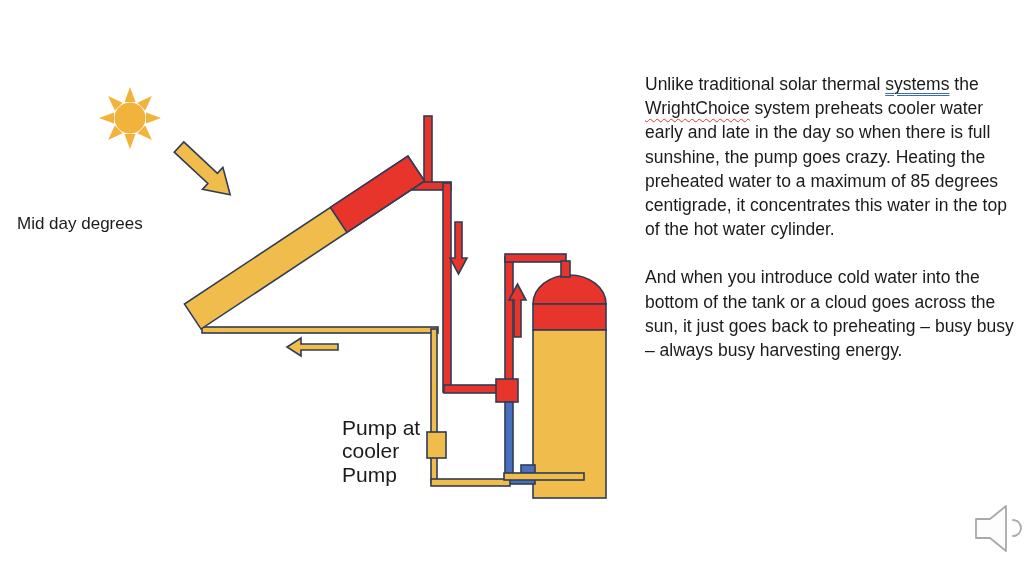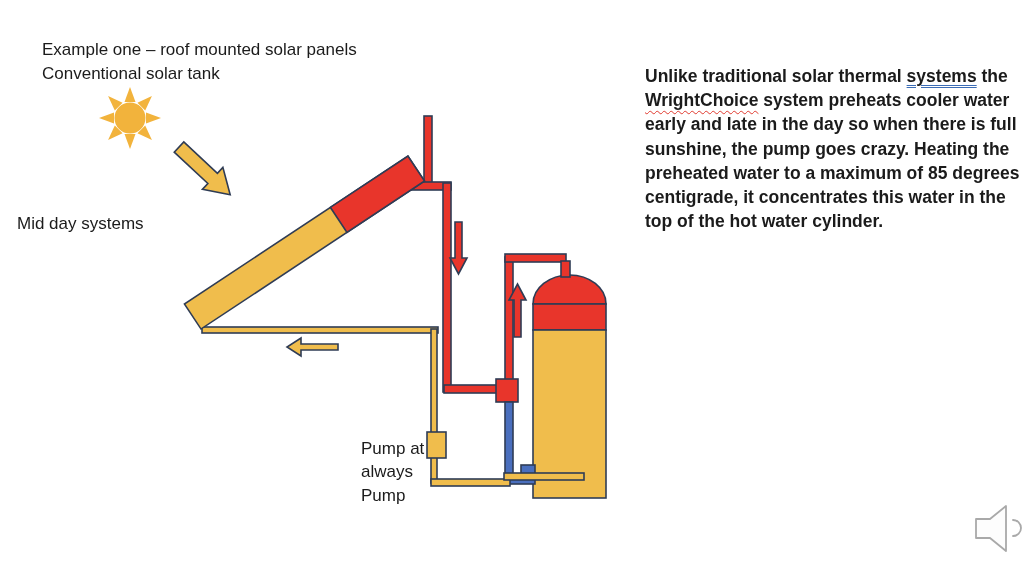--- a/index.html
+++ b/index.html
@@ -4,26 +4,26 @@
 <style>
   html,body { margin:0; padding:0; background:#fff; }
   .slide {
     position:relative; width:1024px; height:585px; overflow:hidden;
     background:#ffffff; font-family:"Liberation Sans", sans-serif;
     color:var(--text,#1b1b1b);
   }
   .abs { position:absolute; }
   .title { left:42px; top:38px; font-size:17px; line-height:24px; }
   .midday { left:17px; top:214px; font-size:17px; }
-  .pumplabel { left:342px; top:437px; font-size:17px; line-height:23.4px;margin-left:19px; }
+  .pumplabel { left:342px; top:416px; font-size:21px; line-height:23.4px; }
   .article {
     left:645px; top:64px; width:380px;
     font-size:17.5px; line-height:24.2px;
   }
-  .article p { margin:0 0 24px 0;font-weight:bold; }
+  .article p { margin:8px 0 24px 0; }
   .u-grammar {
     text-decoration-line:underline; text-decoration-style:double;
     text-decoration-color:var(--grammar,#3b6cb5);
     text-decoration-thickness:1px; text-underline-offset:3px;
   }
   .u-spell {
     text-decoration-line:underline; text-decoration-style:wavy;
     text-decoration-color:var(--spell,#e03a2f);
     text-decoration-thickness:1px; text-underline-offset:4px;
   }
@@ -99,30 +99,27 @@
     <path class="or" d="M455 222 L462 222 L462 258 L467 258 L458.5 274 L450 258 L455 258 Z"></path>
     <path class="or" d="M514 337 L521 337 L521 300 L526 300 L517.5 284 L509 300 L514 300 Z"></path>
     <path class="oy" d="M338 344 L301 344 L301 338 L287 347 L301 356 L301 350 L338 350 Z"></path>
 
     <g>
       <path class="spk" d="M976 519 L990 519 L1006 506 L1006 551 L990 538 L976 538 Z"></path>
       <path class="spkarc" d="M1013 520 A 8 8 0 0 1 1013 536"></path>
     </g>
   </svg>
 
-  <div class="abs title">
-    <div>Example one – roof mounted solar panels</div>
-    <div>Conventional solar tank</div>
-  </div>
 
-  <div class="abs midday">Mid day systems</div>
+  <div class="abs midday">Mid day degrees</div>
 
   <div class="abs pumplabel">
     <div>Pump at</div>
-    <div>always</div>
+    <div>cooler</div>
     <div>Pump</div>
   </div>
 
   <div class="abs article">
     <p><span>Unlike traditional solar thermal </span><span class="u-grammar">systems</span><span> the </span><span class="u-spell">WrightChoice</span><span> system preheats cooler water early and late in the day so when there is full sunshine, the pump goes crazy. Heating the preheated water to a maximum of 85 degrees centigrade, it concentrates this water in the top of the hot water cylinder.</span></p>
+    <p><span>And when you introduce cold water into the bottom of the tank or a cloud goes across the sun, it just goes back to preheating – busy busy – always busy harvesting energy.</span></p>
   </div>
 
 </div>
 
 </body></html>

